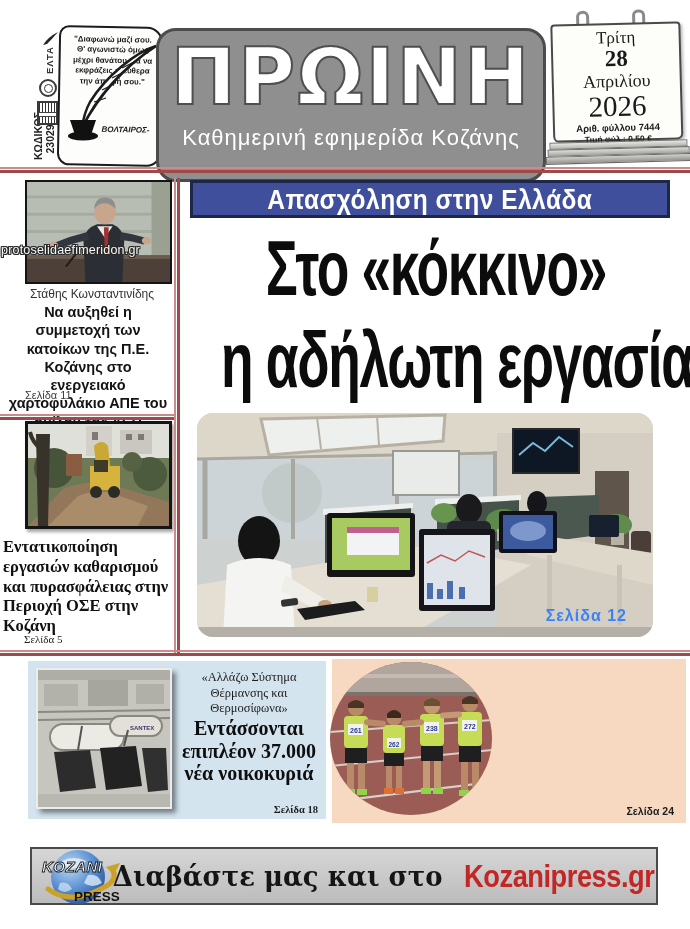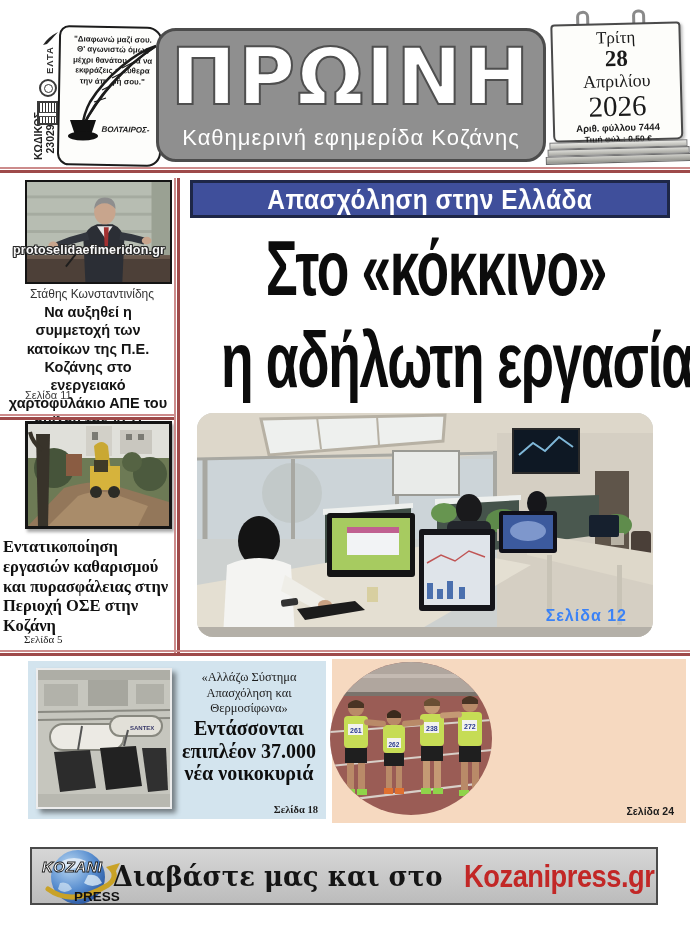--- a/index.html
+++ b/index.html
@@ -24,21 +24,21 @@
   .barcode > div { margin-top:9px; height:5px; background:#fff; border-top:1px solid #444; border-bottom:1px solid #444; }
 
   .scroll { left:58px; top:26px; width:104px; height:140px; background:#fdfdfb;
             border:2px solid #1c1c1c; border-radius:10px 16px 14px 12px; transform:rotate(1deg);
             padding:7px 5px 0 9px; }
   .scroll .quote { font-size:8px; font-weight:bold; line-height:1.3; color:#1a1a1a; text-align:center; }
   .scroll .author { position:absolute; right:10px; bottom:30px; font-size:8px; font-weight:bold; font-style:italic; color:#1a1a1a; }
   .feather { left:60px; top:40px; width:104px; height:104px; pointer-events:none; }
 
   
-  .masthead { left:156px; top:28px; width:390px; height:134px; background:#8f8f8f;
+  .masthead { left:156px; top:28px; width:390px; height:154px; background:#8f8f8f;
               border:3px solid #4c4c4c; border-radius:20px; text-align:center; overflow:hidden; }
   .masthead .title { font-family:"DejaVu Sans", sans-serif; font-weight:bold; font-size:78px; line-height:92px;
                      color:#ffffff; letter-spacing:2px; -webkit-text-stroke:2px #4f4f4f; }
   .masthead .subtitle { font-size:22px; color:#ffffff; margin-top:2px; letter-spacing:1px; }
 
   
   .calendar { left:546px; top:10px; width:142px; height:158px; transform:rotate(-1.5deg); }
   .cal-ring { position:absolute; top:0; width:13px; height:22px; border:3.5px solid #8a8a8a;
               border-radius:6px; background:#fff; }
   .cal-page { position:absolute; top:13px; left:6px; right:6px; height:118px; background:#fdfdfa;
@@ -53,23 +53,23 @@
   .cal-price { font-family:"Liberation Sans",sans-serif; font-size:8.5px; font-weight:bold; line-height:10px; }
   .cal-stack { position:absolute; left:2px; right:2px; }
   .s1 { top:131px; height:7px; background:linear-gradient(#e8e8e4,#b8b8b2); border:1px solid #777; }
   .s2 { top:138px; height:7px; left:0; right:0; background:linear-gradient(#ddddd8,#a8a8a2); border:1px solid #6f6f6f; }
   .s3 { top:145px; height:8px; left:-2px; right:-2px; background:linear-gradient(#d0d0ca,#92928c); border:1px solid #666; }
 
   
   .photo { position:absolute; overflow:hidden; }
   .photo svg { display:block; width:100%; height:100%; }
   .ph-parliament { left:25px; top:180px; width:147px; height:104px; border:2px solid #141414; }
-  .watermark { left:1px; top:243px; width:178px; font-size:12.5px; font-weight:bold; color:#f8f8f8;
+  .watermark { left:1px; top:243px; width:178px; font-size:12.5px; font-weight:normal; color:#f8f8f8;
                letter-spacing:0.2px; text-shadow:1px 1px 0 #2a2a2a,-1px -1px 0 #2a2a2a,1px -1px 0 #2a2a2a,
-               -1px 1px 0 #2a2a2a,0 1px 0 #2a2a2a,0 -1px 0 #2a2a2a,1px 0 0 #2a2a2a,-1px 0 0 #2a2a2a;margin-left:12px; }
+               -1px 1px 0 #2a2a2a,0 1px 0 #2a2a2a,0 -1px 0 #2a2a2a,1px 0 0 #2a2a2a,-1px 0 0 #2a2a2a; }
   .s1-kicker { left:12px; top:287px; width:160px; text-align:center; font-size:12px; color:#333; }
   .s1-headline { left:5px; top:303px; width:166px; text-align:center; font-size:14.5px; font-weight:bold;
                  color:#141414; line-height:1.26; }
   .s1-page { left:25px; top:389px; font-size:11px; color:#3c3c3c; }
   .sb-sep { left:0; top:414px; width:176px; }
   .ph-excavator { left:25px; top:421px; width:147px; height:108px; border:3px solid #151515;
                   box-shadow:2px 3px 3px rgba(0,0,0,0.35); }
   .s2-headline { left:3px; top:537px; width:170px; font-family:"Liberation Serif", serif;
                  font-size:16.5px; font-weight:bold; color:#111; line-height:1.2; }
   .s2-page { left:24px; top:633px; font-family:"Liberation Serif", serif; font-size:11px; color:#222; }
@@ -317,21 +317,21 @@
         <rect x="72" y="46" width="52" height="20" rx="10" fill="#e2e0d8" stroke="#88887f" stroke-width="2"></rect>
         <text x="92" y="60" font-size="6" fill="#3a3a6a" font-weight="bold">SANTEX</text>
         <polygon points="16,82 52,80 58,118 22,122" fill="#2c2c2c"></polygon>
         <polygon points="62,78 98,76 104,116 68,120" fill="#222222"></polygon>
         <polygon points="104,78 128,78 130,120 110,122" fill="#303030"></polygon>
         <line x1="40" y1="80" x2="44" y2="56" stroke="#555" stroke-width="2"></line>
         <line x1="86" y1="76" x2="90" y2="60" stroke="#555" stroke-width="2"></line>
         <rect y="124" width="132" height="13" fill="#b8b8b0"></rect>
       </svg>
     </div>
-    <div class="heat-kicker">«Αλλάζω Σύστημα Απασχόληση και Θερμοσίφωνα»</div>
+    <div class="heat-kicker">«Αλλάζω Σύστημα Θέρμανσης και Θερμοσίφωνα»</div>
     <div class="heat-headline">Εντάσσονται επιπλέον 37.000 νέα νοικοκυριά</div>
     <div class="heat-page">Σελίδα 18</div>
   </div>
 
   <div class="abs sports-box">
     <div class="photo ph-athletes">
       <svg viewBox="0 0 162 153" preserveAspectRatio="none">
         <rect width="162" height="153" fill="#9a5c55"></rect>
         <rect width="162" height="34" fill="#b0a69e"></rect>
         <rect y="12" width="162" height="4" fill="#c4bab2"></rect>

